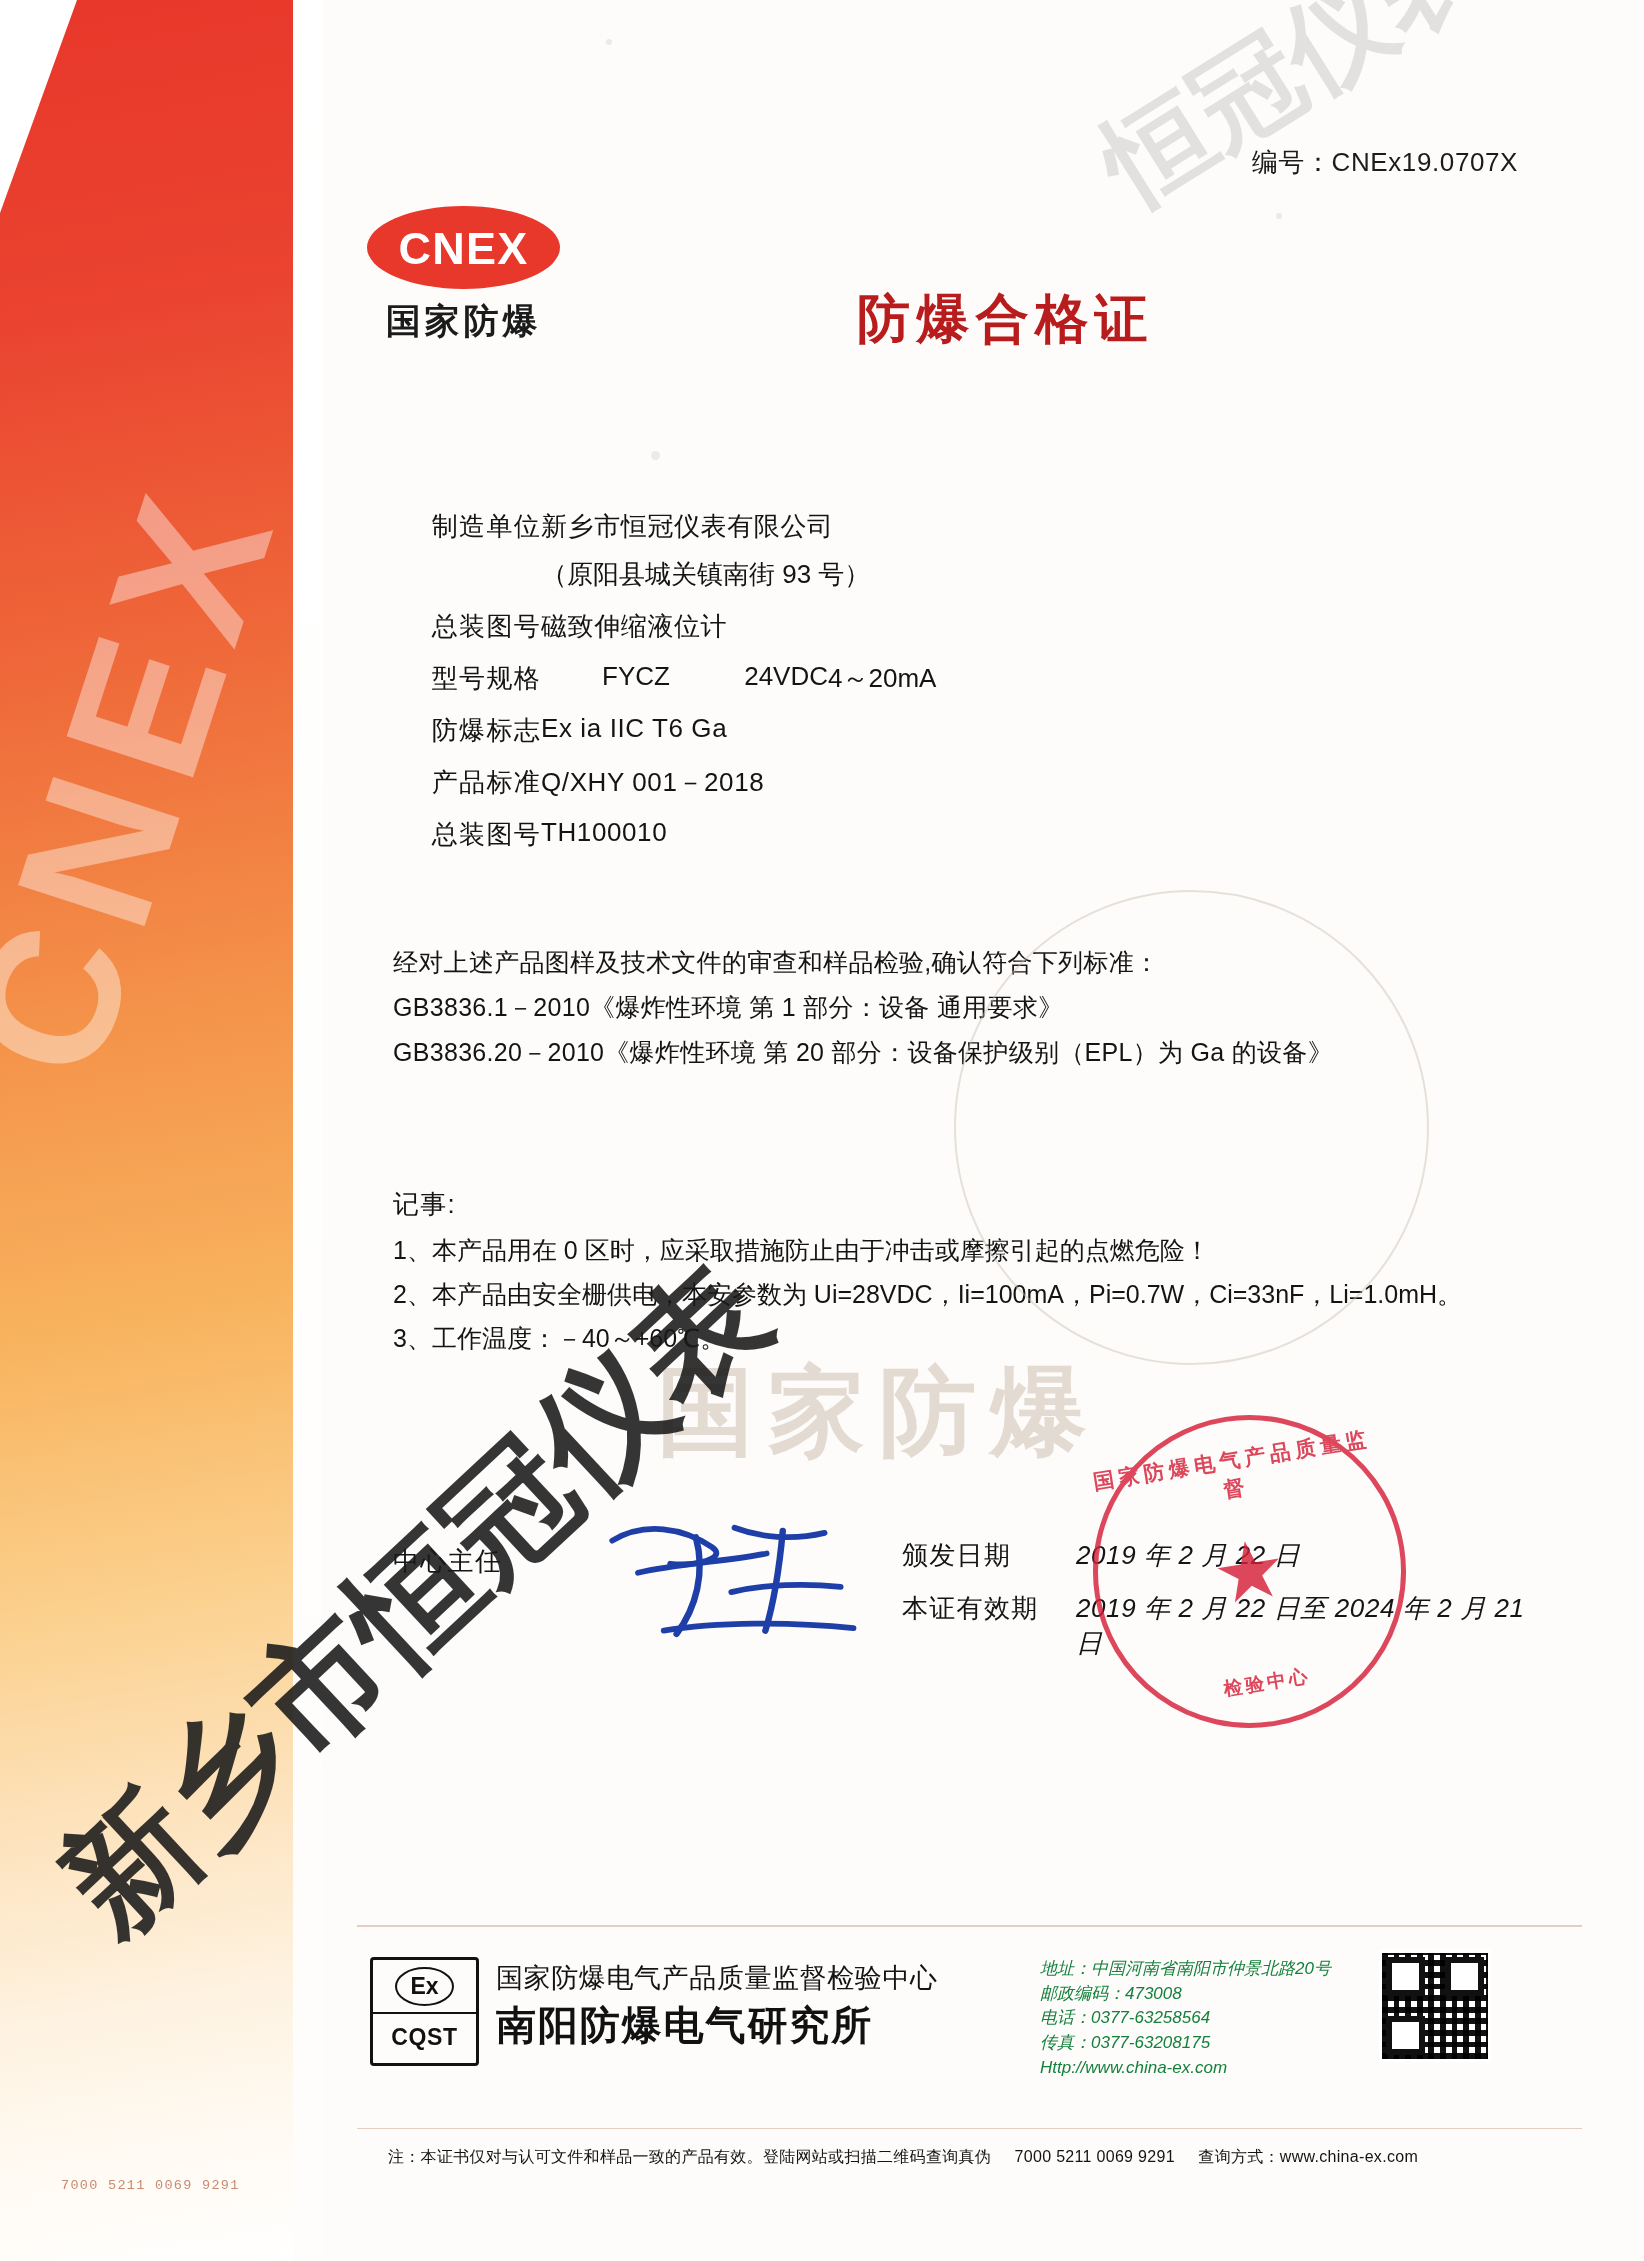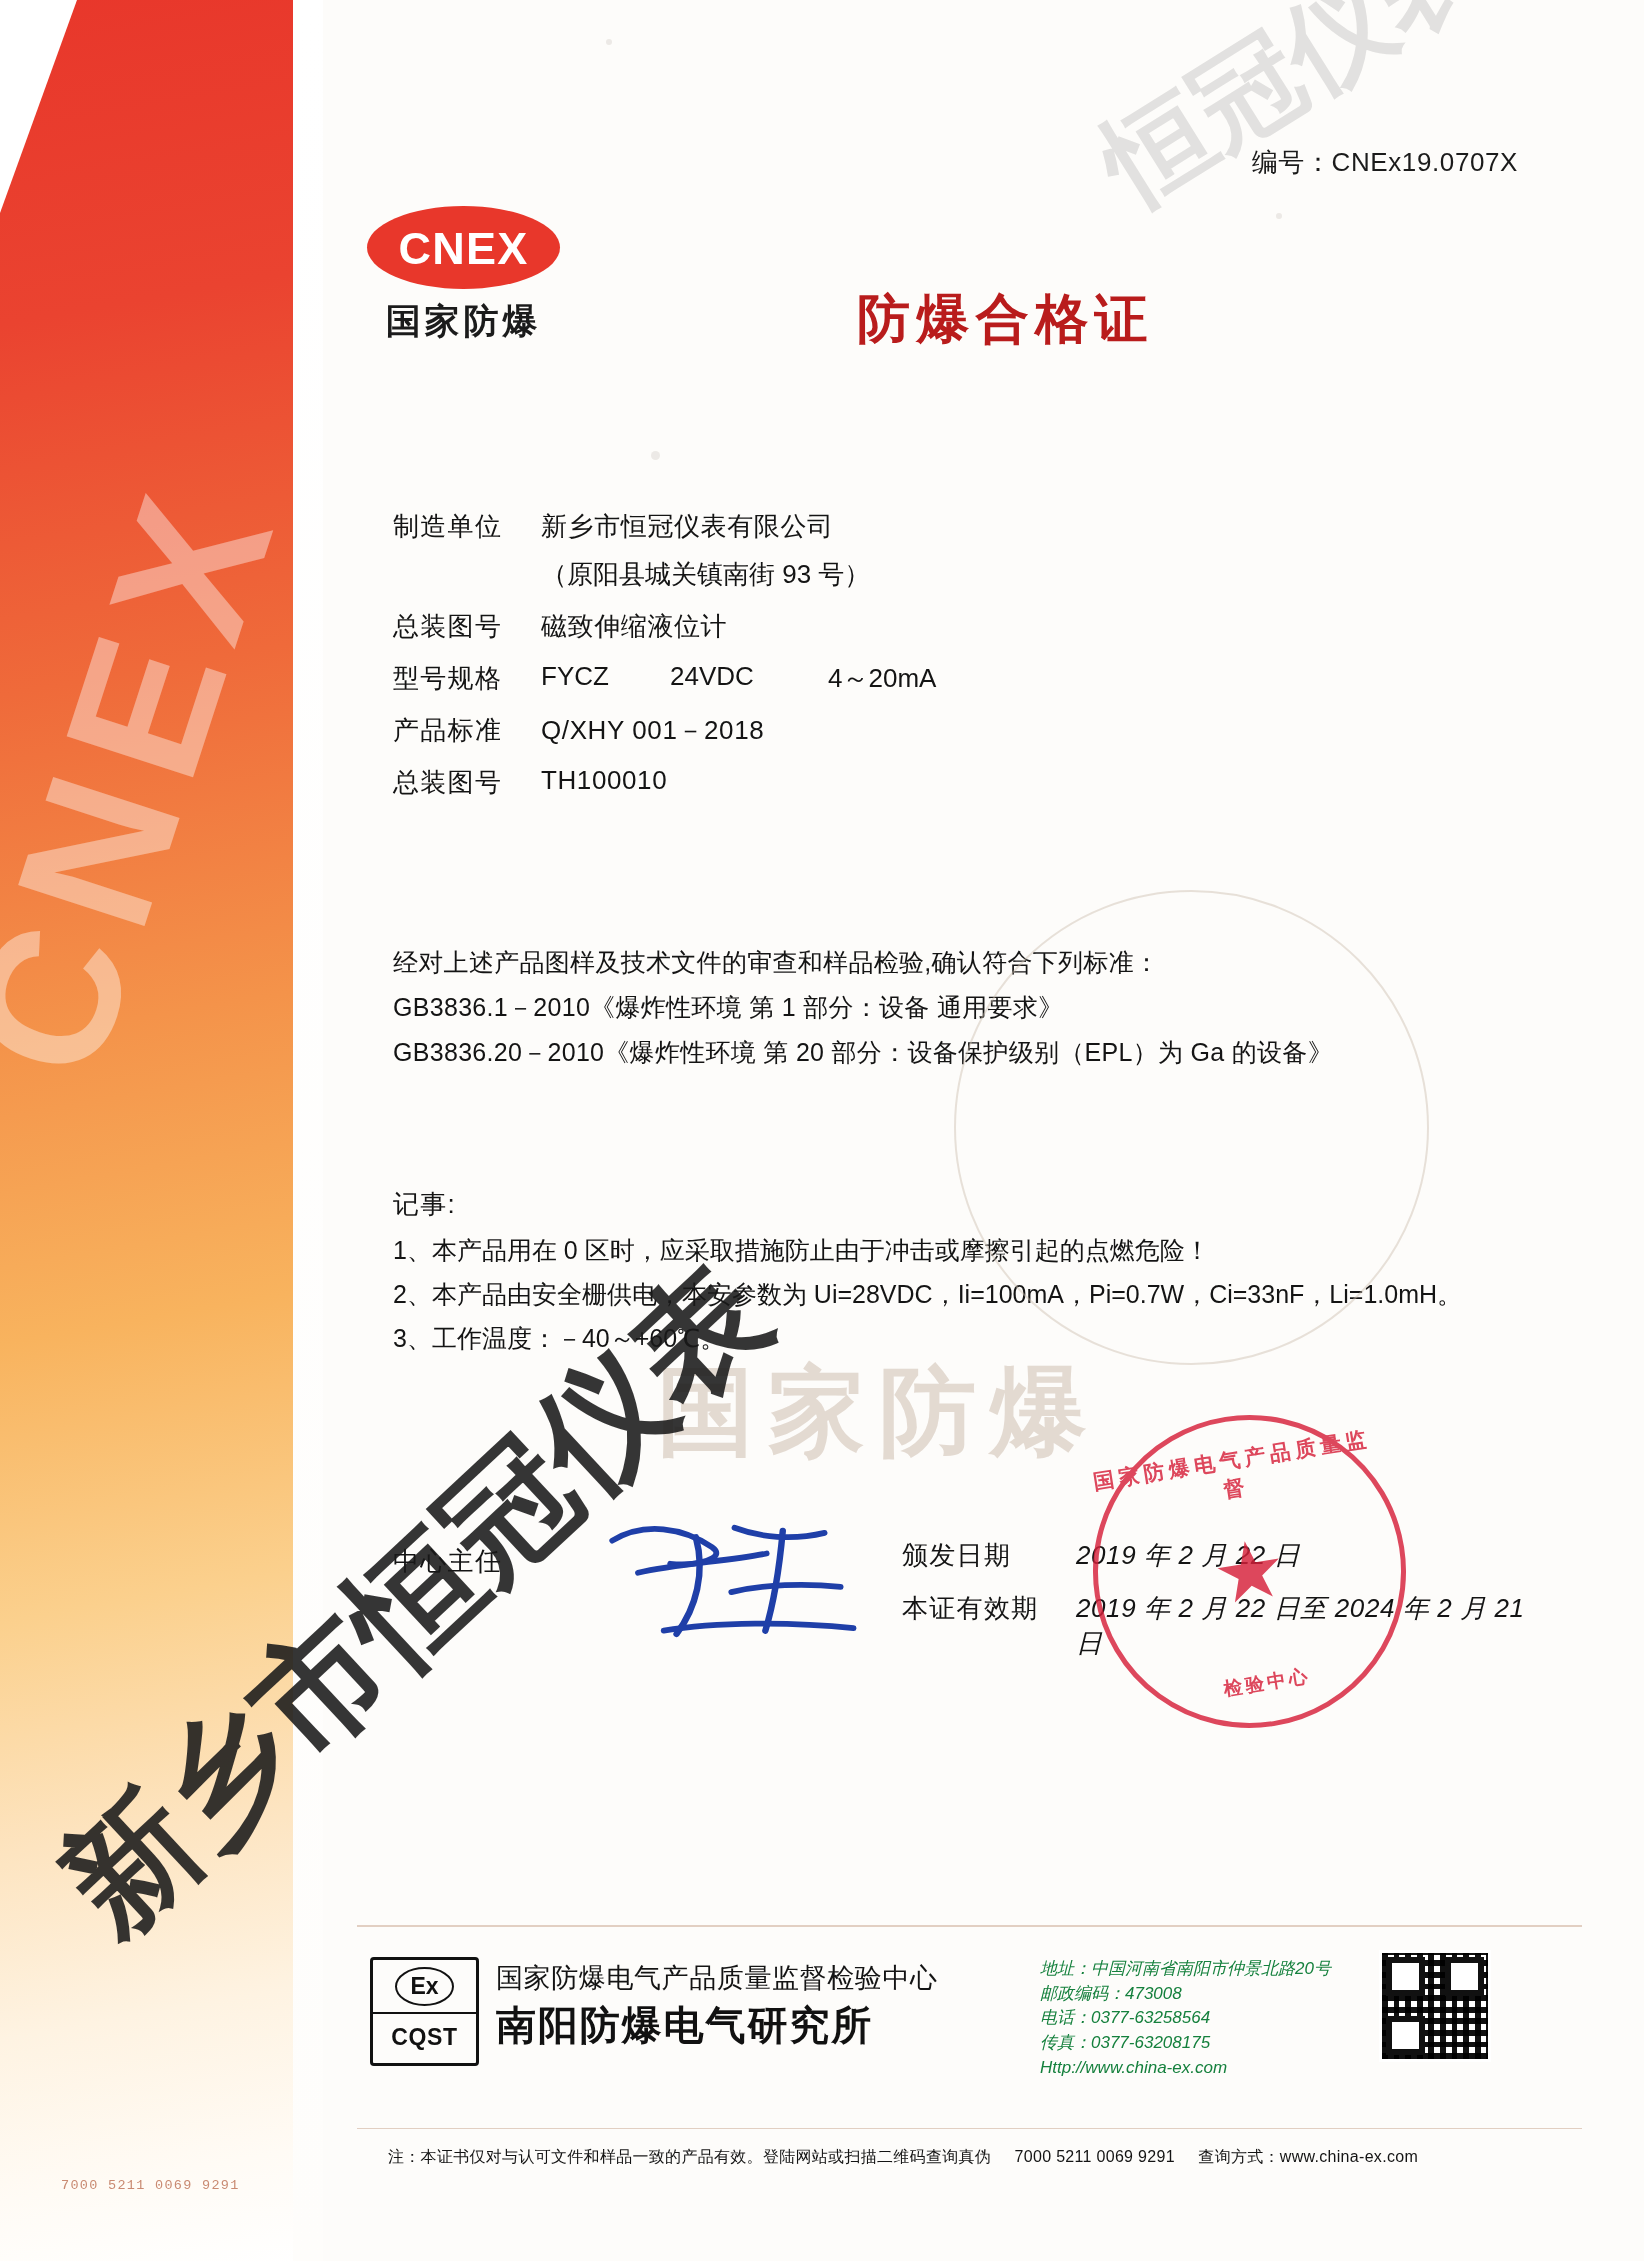--- a/index.html
+++ b/index.html
@@ -149,20 +149,21 @@
   .fields {
     position: absolute;
     left: 71px;
     top: 509px;
     width: 1161px;
   }
   .field-row {
     display: flex;
     align-items: flex-start;
     margin-bottom: 17px;
+    text-align: right;
   }
   .field-label {
     width: 148px;
     flex: 0 0 148px;
     font-size: 26px;
     color: #141414;
     letter-spacing: 1.3px;
   }
   .field-value {
     font-size: 26px;
@@ -516,20 +517,24 @@
 
       <div class="field-row">
         <div class="field-label">型号规格</div>
         <div class="model-cells">
           <div class="mc mc-1">FYCZ</div>
           <div class="mc mc-2">24VDC</div>
           <div class="mc">4～20mA</div>
         </div>
       </div>
 
+      <div class="field-row">
+        <div class="field-label">防爆标志</div>
+        <div class="field-value">Ex ia IIC T6 Ga</div>
+      </div>
 
       <div class="field-row">
         <div class="field-label">产品标准</div>
         <div class="field-value">Q/XHY 001－2018</div>
       </div>
 
       <div class="field-row">
         <div class="field-label">总装图号</div>
         <div class="field-value">TH100010</div>
       </div>

